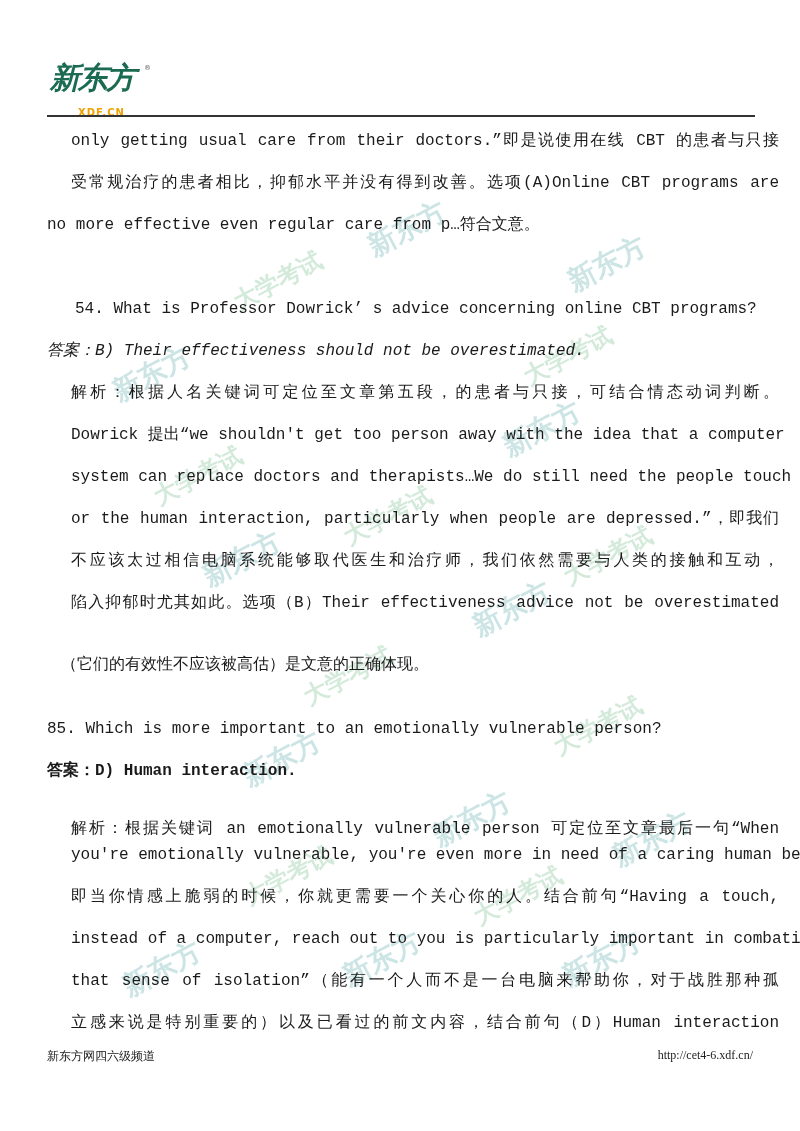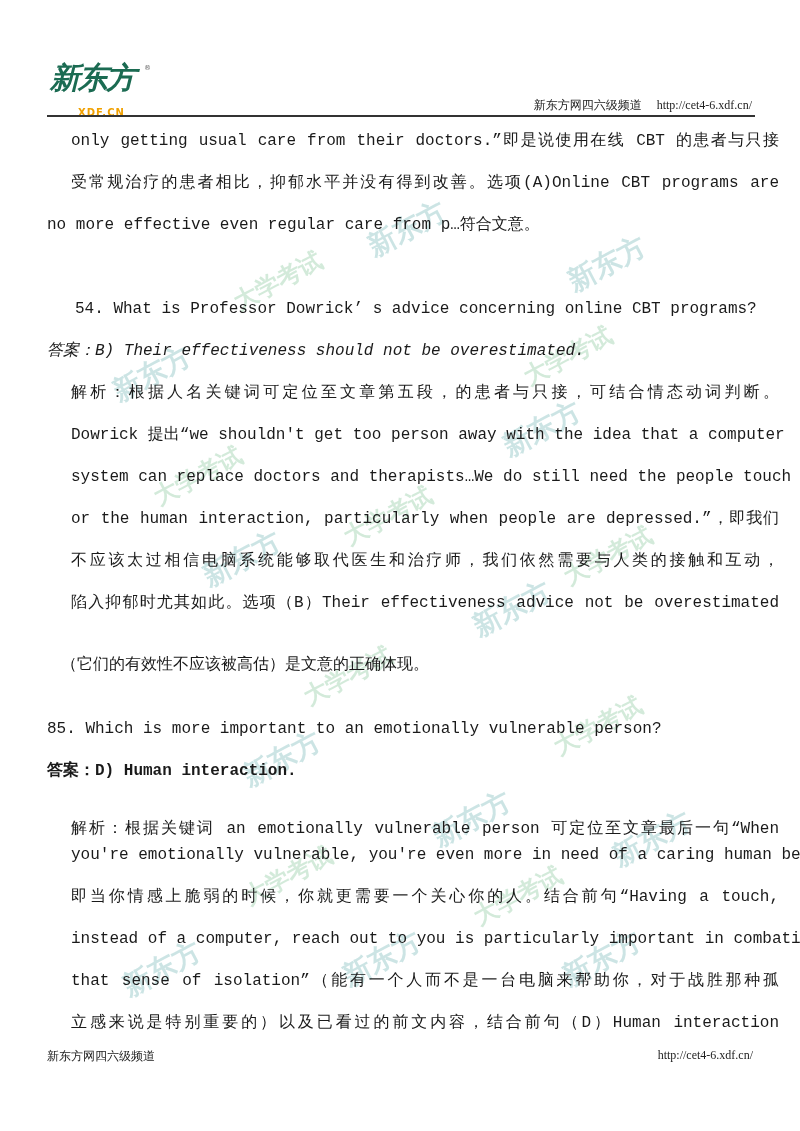--- a/index.html
+++ b/index.html
@@ -33,24 +33,20 @@
   .wm-text { color: #3aa35a; font-size: 24px; }
 </style>
 </head>
 <body>
 
 <div class="header">
   <div class="logo">
     <span class="logo-cn">新东方</span>
     <span class="logo-reg">®</span>
     <span class="logo-en">XDF.CN</span>
-  </div>
-  <div class="header-right">
-    <span>新东方网四六级频道</span>
-    <span>http://cet4-6.xdf.cn/</span>
   </div>
   <div class="header-rule"></div>
 </div>
 
 <div class="wm wm-logo" style="left:365px;top:210px;">新东方</div>
 <div class="wm wm-logo" style="left:565px;top:245px;">新东方</div>
 <div class="wm wm-text" style="left:230px;top:265px;">大学考试</div>
 <div class="wm wm-text" style="left:520px;top:340px;">大学考试</div>
 <div class="wm wm-logo" style="left:110px;top:355px;">新东方</div>
 <div class="wm wm-logo" style="left:500px;top:410px;">新东方</div>

